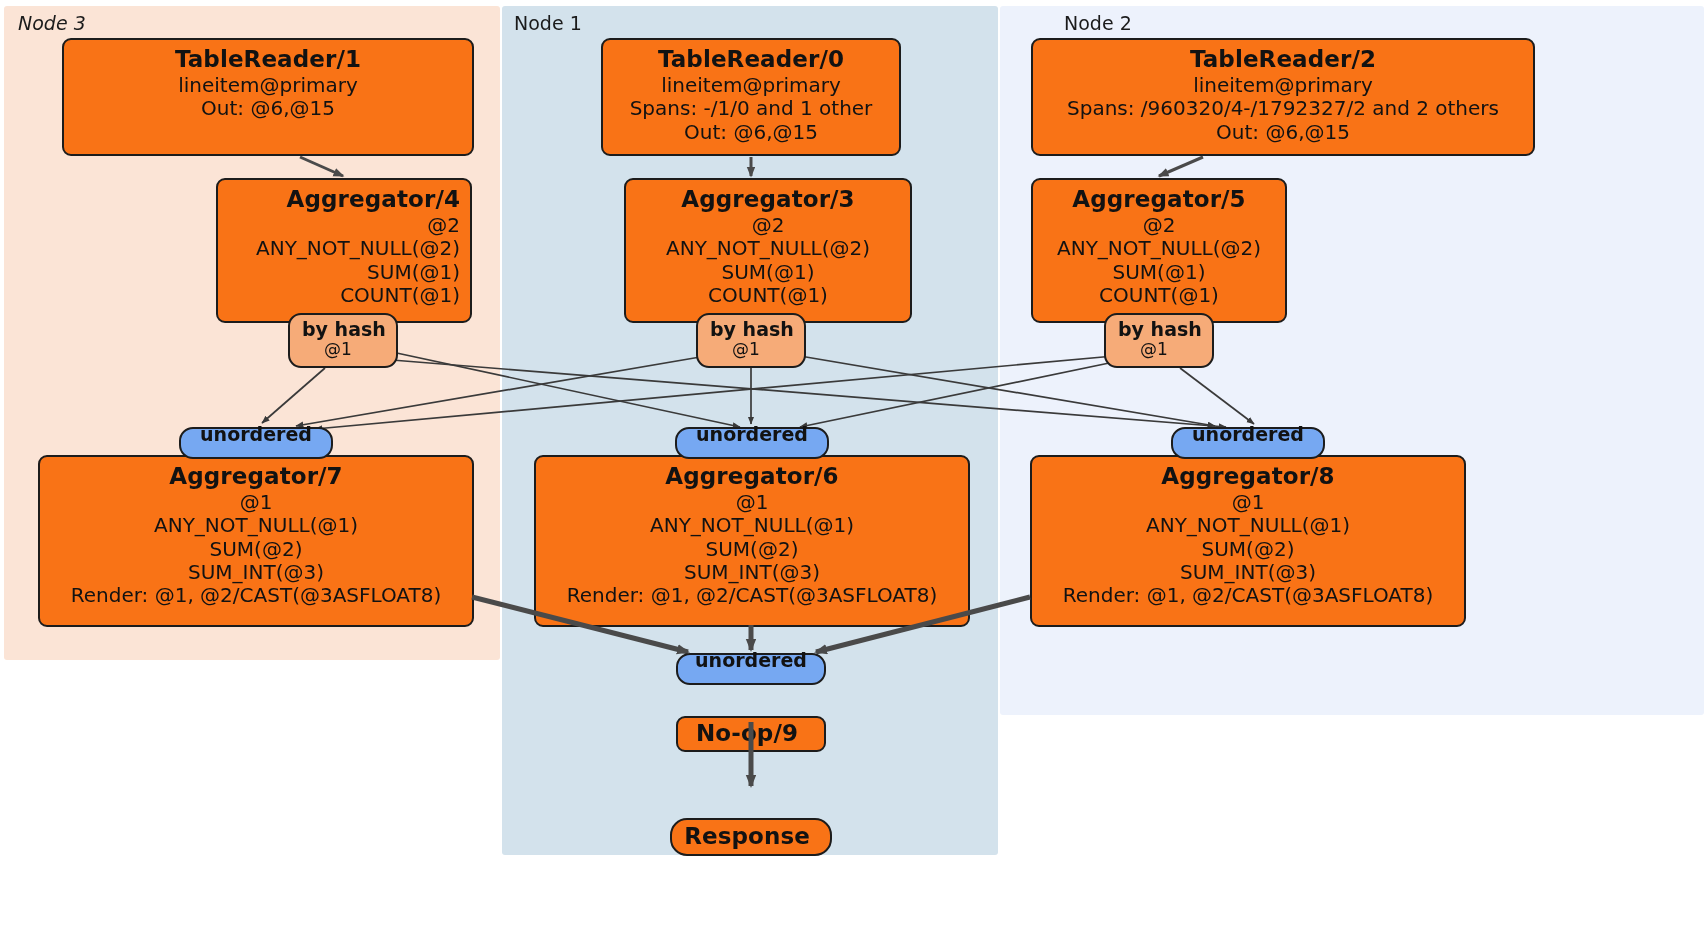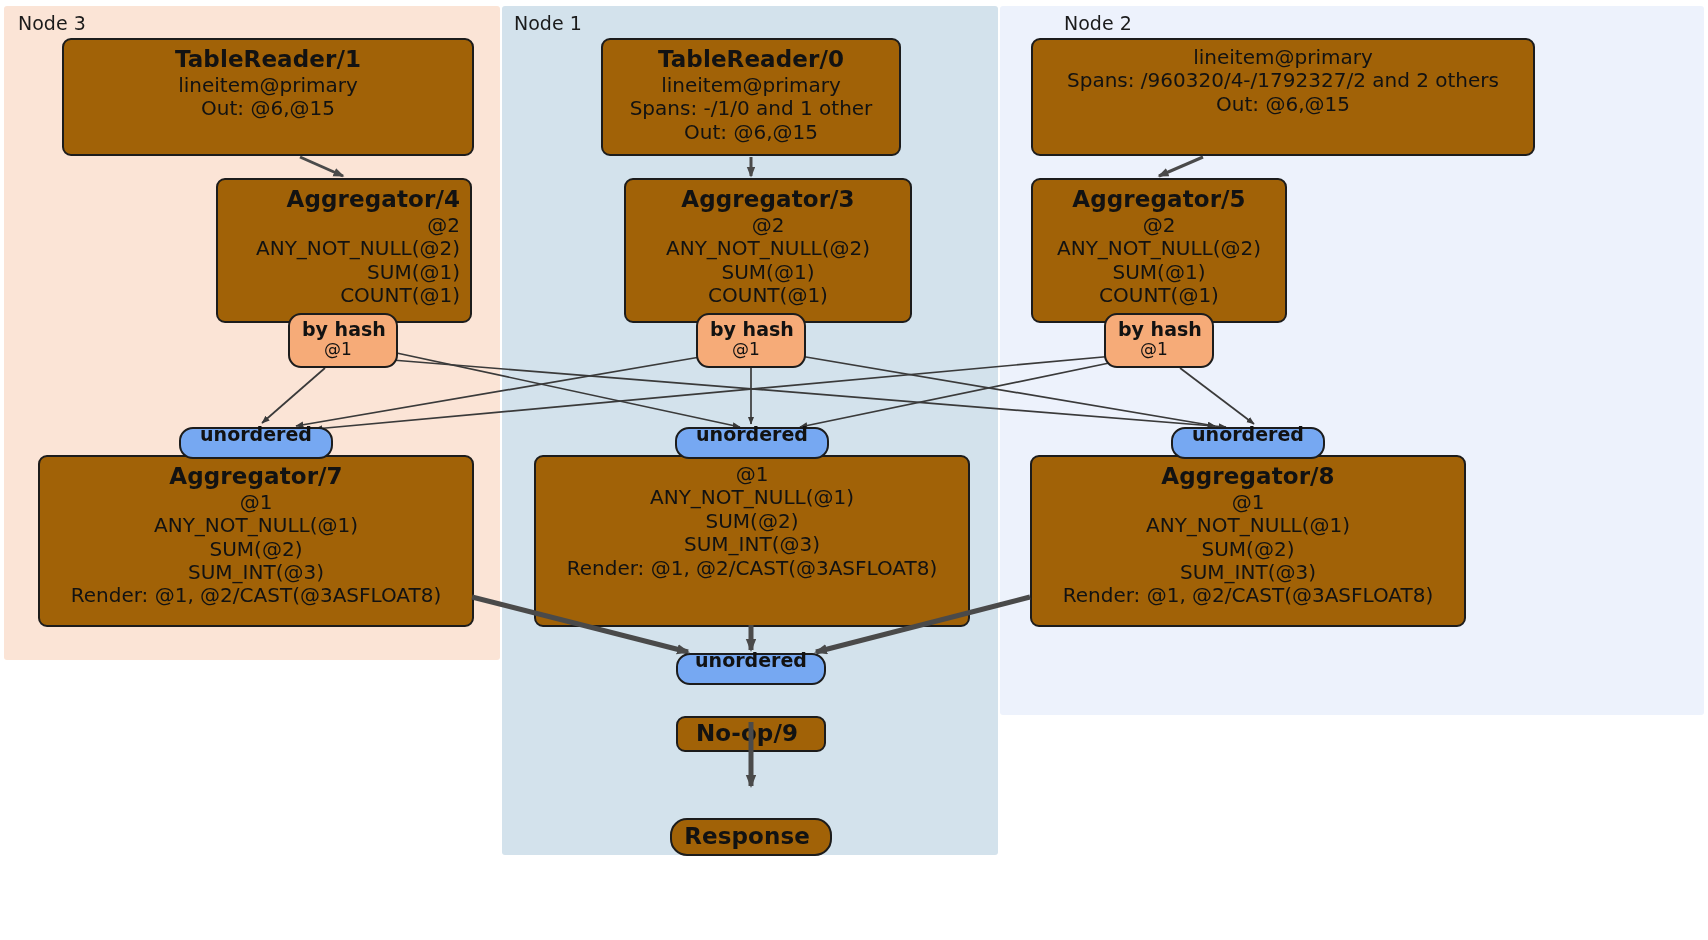--- a/index.html
+++ b/index.html
@@ -30,21 +30,21 @@
     font-size: 19px;
     color: #1b1b1b;
     font-family: "DejaVu Sans", "Liberation Sans", sans-serif;
     white-space: nowrap;
   }
 
   
   .proc {
     position: absolute;
     box-sizing: border-box;
-    background: #a16207;
+    background: #f97316;
     border: 2px solid #1c1c1c;
     border-radius: 9px;
     text-align: center;
     padding: 6px 10px 8px 10px;
     color: #121212;
     line-height: 1.17;
   }
   .proc .title {
     font-weight: bold;
     font-size: 23px;
@@ -125,21 +125,21 @@
   .layer-nodes  { z-index: 4; position: relative; }
   .layer-pills  { z-index: 8; position: relative; }
 </style>
 </head>
 <body>
 
 <div id="stage">
 
   <div class="layer-panels">
     <div class="panel" style="left:4px; top:6px; width:496px; height:654px; background:#fbe4d6;"></div>
-    <div class="panel-label" style="left:18px; top:12px;">Node 3</div>
+    <div class="panel-label" style="left:18px; top:12px;font-style:italic;">Node 3</div>
 
     <div class="panel" style="left:502px; top:6px; width:496px; height:849px; background:#d3e2ec;"></div>
     <div class="panel-label" style="left:514px; top:12px;">Node 1</div>
 
     <div class="panel" style="left:1000px; top:6px; width:704px; height:709px; background:#edf2fc;"></div>
     <div class="panel-label" style="left:1064px; top:12px;">Node 2</div>
   </div>
 
   <svg class="edges thin" viewBox="0 0 1708 940">
     <defs>
@@ -188,20 +188,21 @@
     </div>
 
     <div class="proc" style="left:601px; top:38px; width:300px; height:118px;">
       <div class="title">TableReader/0</div>
       <div class="line">lineitem@primary</div>
       <div class="line">Spans: -/1/0 and 1 other</div>
       <div class="line">Out: @6,@15</div>
     </div>
 
     <div class="proc" style="left:1031px; top:38px; width:504px; height:118px;">
+      <div class="title">TableReader/2</div>
       <div class="line">lineitem@primary</div>
       <div class="line">Spans: /960320/4-/1792327/2 and 2 others</div>
       <div class="line">Out: @6,@15</div>
     </div>
 
     <div class="proc" style="left:216px; top:178px; width:256px; height:145px;text-align:right;">
       <div class="title">Aggregator/4</div>
       <div class="line">@2</div>
       <div class="line">ANY_NOT_NULL(@2)</div>
       <div class="line">SUM(@1)</div>
@@ -227,20 +228,21 @@
     <div class="proc" style="left:38px; top:455px; width:436px; height:172px;">
       <div class="title">Aggregator/7</div>
       <div class="line">@1</div>
       <div class="line">ANY_NOT_NULL(@1)</div>
       <div class="line">SUM(@2)</div>
       <div class="line">SUM_INT(@3)</div>
       <div class="line">Render: @1, @2/CAST(@3ASFLOAT8)</div>
     </div>
 
     <div class="proc" style="left:534px; top:455px; width:436px; height:172px;">
+      <div class="title">Aggregator/6</div>
       <div class="line">@1</div>
       <div class="line">ANY_NOT_NULL(@1)</div>
       <div class="line">SUM(@2)</div>
       <div class="line">SUM_INT(@3)</div>
       <div class="line">Render: @1, @2/CAST(@3ASFLOAT8)</div>
     </div>
 
     <div class="proc" style="left:1030px; top:455px; width:436px; height:172px;">
       <div class="title">Aggregator/8</div>
       <div class="line">@1</div>

